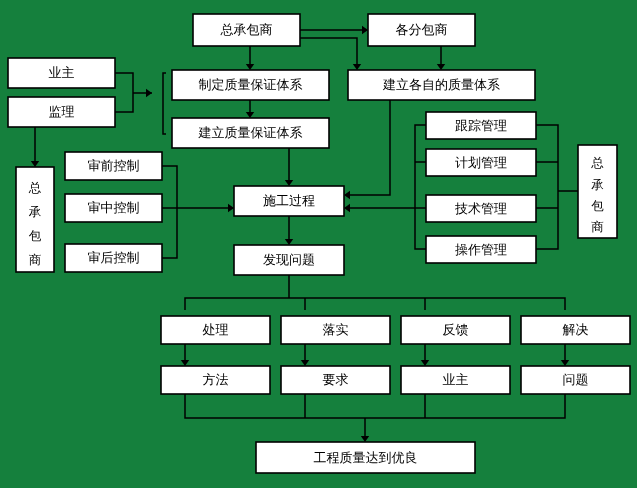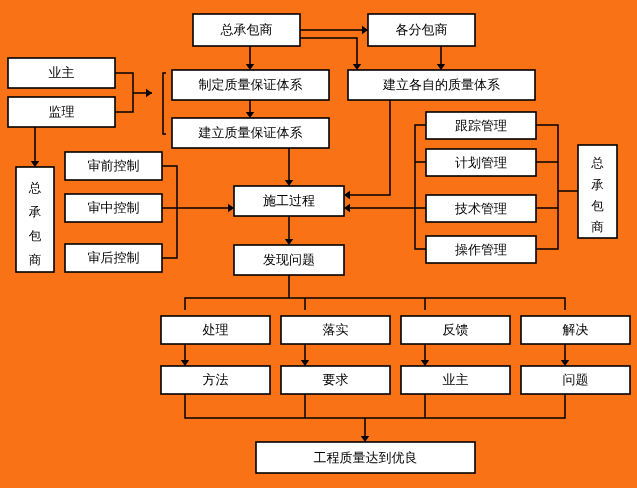--- a/index.html
+++ b/index.html
@@ -7,21 +7,21 @@
     padding: 0;
     background: #ffffff;
   }
   body {
     font-family: "DejaVu Sans", "Liberation Sans", sans-serif;
   }
   #diagram-root {
     position: relative;
     width: 637px;
     height: 488px;
-    background: #f97316;
+    background: #15803d;
     overflow: hidden;
   }
   svg.flow-canvas {
     position: absolute;
     left: 0;
     top: 0;
     width: 637px;
     height: 488px;
   }
   .node-rect {

